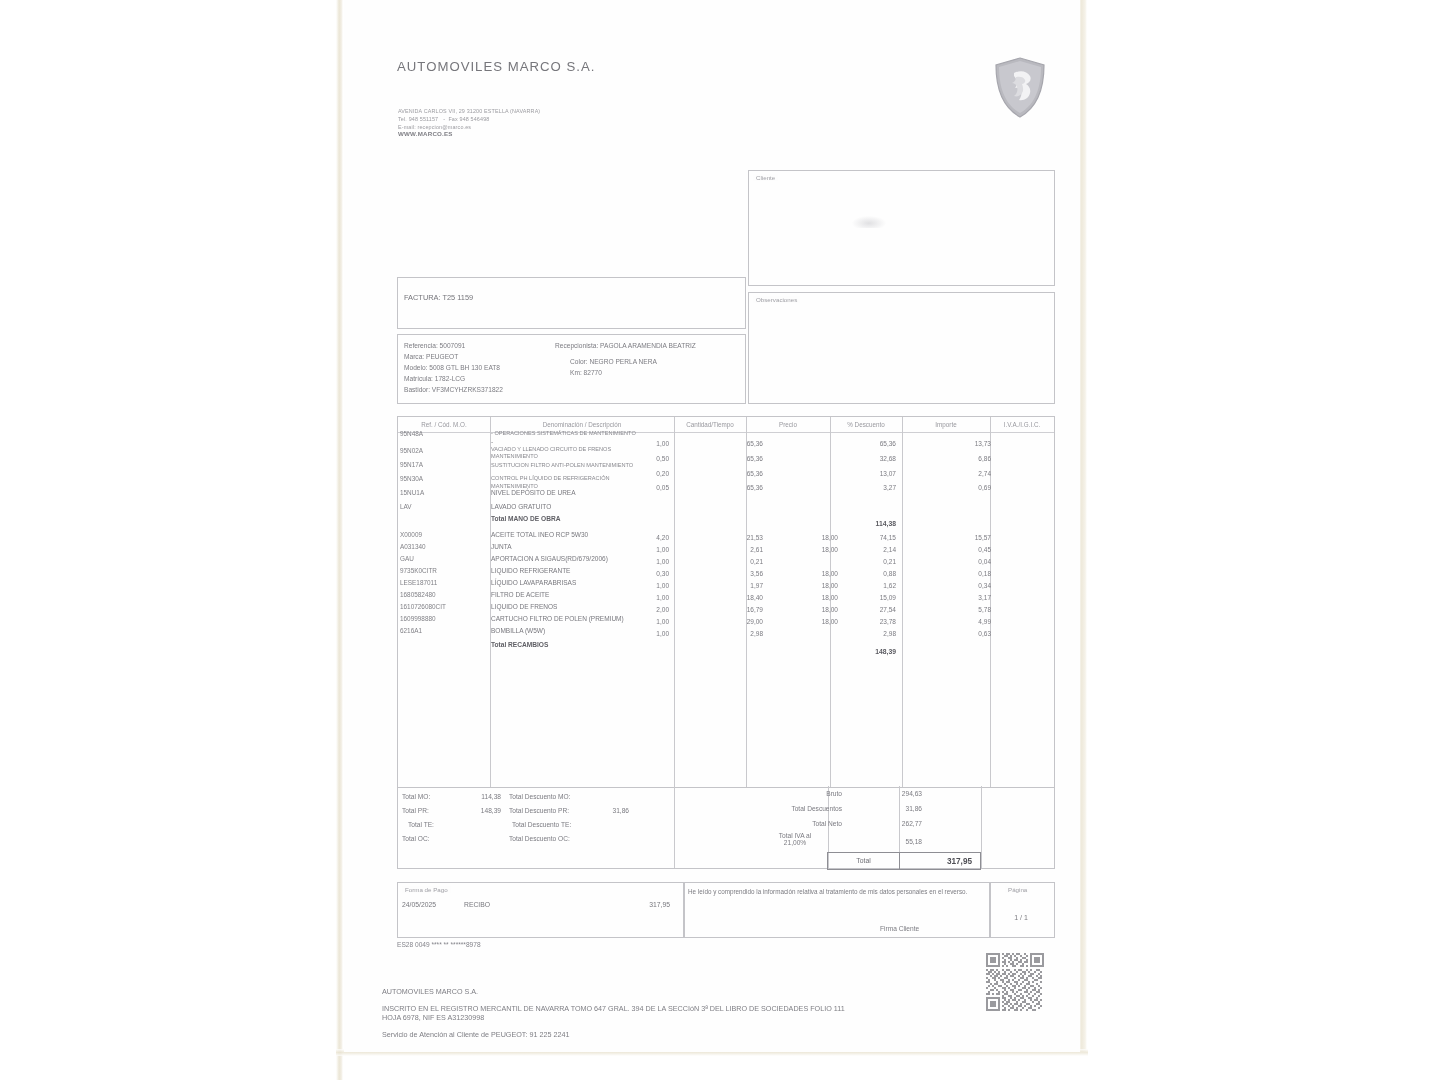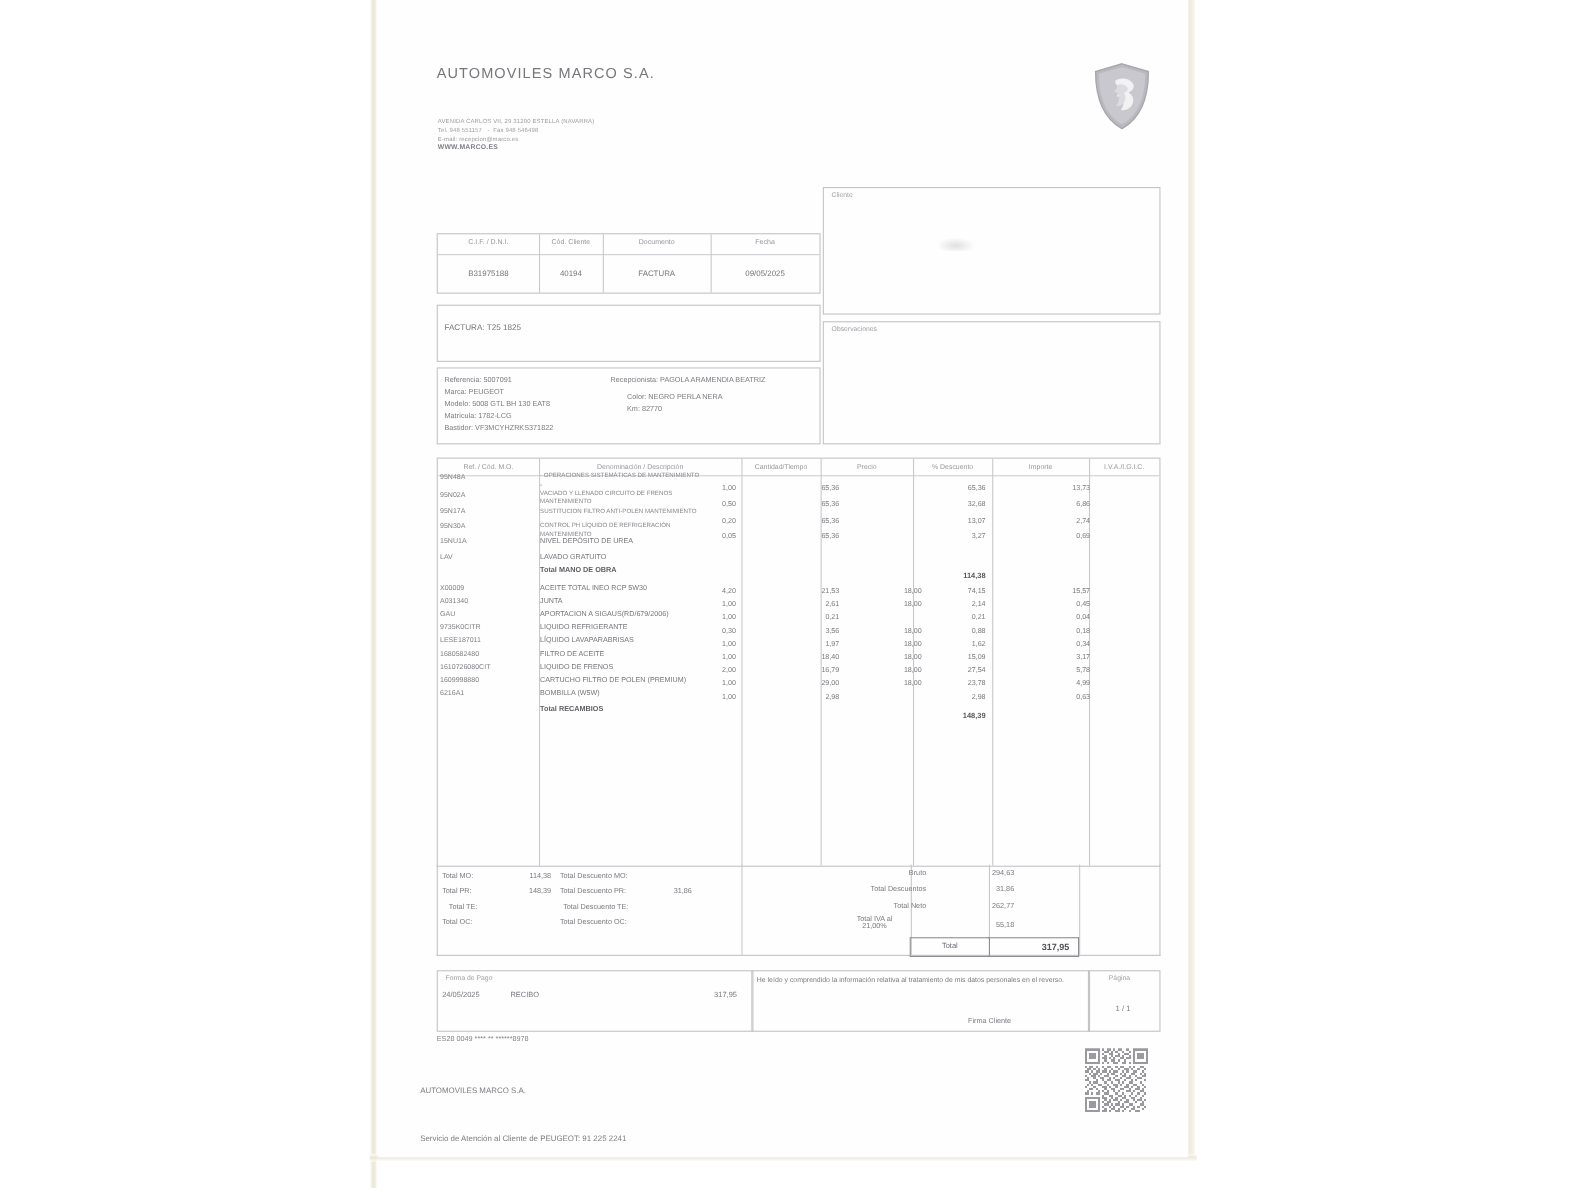--- a/index.html
+++ b/index.html
@@ -212,39 +212,23 @@
                c3 -2 4 -6 3 -9 c-1 -3 -3 -4 -5 -4 c3 -1 4 -4 4 -6 Z" fill="#dcdce0"></path>
     </svg>
 
     <div class="box" id="cliente-box"></div>
     <div class="box-label" id="cliente-label">Cliente</div>
     <div id="cliente-smudge"></div>
 
     <div class="box" id="observaciones-box"></div>
     <div class="box-label" id="observaciones-label">Observaciones</div>
 
-    <div class="box" id="id-table">
-      <div class="hline"></div>
-      <div class="vline" style="left:92px;"></div>
-      <div class="vline" style="left:150px;"></div>
-      <div class="vline" style="left:248px;"></div>
-
-      <div class="id-head" style="left:0;   width:92px;">C.I.F. / D.N.I.</div>
-      <div class="id-head" style="left:92px; width:58px;">Cód. Cliente</div>
-      <div class="id-head" style="left:150px;width:98px;">Documento</div>
-      <div class="id-head" style="left:248px;width:99px;">Fecha</div>
-
-      <div class="id-val" style="left:0;    width:92px;">B31975188</div>
-      <div class="id-val" style="left:92px; width:58px;">40194</div>
-      <div class="id-val" style="left:150px;width:98px;">FACTURA</div>
-      <div class="id-val" style="left:248px;width:99px;">09/05/2025</div>
-    </div>
 
     <div class="box" id="factura-box"></div>
-    <div class="t" id="factura-ref">FACTURA: T25 1825</div>
+    <div class="t" id="factura-ref">FACTURA: T25 1159</div>
 
     <div class="box" id="vehicle-box"></div>
     <div class="t veh-l" style="top:342px;">Referencia: 5007091</div>
     <div class="t veh-l" style="top:353px;">Marca: PEUGEOT</div>
     <div class="t veh-l" style="top:364px;">Modelo: 5008 GTL BH 130 EAT8</div>
     <div class="t veh-l" style="top:375px;">Matrícula: 1782-LCG</div>
     <div class="t veh-l" style="top:386px;">Bastidor: VF3MCYHZRKS371822</div>
     <div class="t veh-r" style="top:342px;">Recepcionista: PAGOLA ARAMENDIA BEATRIZ</div>
     <div class="t veh-r" style="top:358px; left:226px;">Color: NEGRO PERLA NERA</div>
     <div class="t veh-r" style="top:369px; left:226px;">Km: 82770</div>
@@ -428,20 +412,21 @@
 
     <div class="box" id="consent-box"></div>
     <div class="t" id="consent-text">He leído y comprendido la información relativa al tratamiento de mis datos personales en el reverso.</div>
     <div class="t" id="firma-cliente">Firma Cliente</div>
 
     <div class="box" id="page-box"></div>
     <div class="box-label" id="page-label">Página</div>
     <div class="t" id="page-value">1 / 1</div>
 
     <div class="t" id="footer-company">AUTOMOVILES MARCO S.A.</div>
+    <div class="t" id="footer-legal">INSCRITO EN EL REGISTRO MERCANTIL DE NAVARRA TOMO 647 GRAL. 394 DE LA SECCIóN 3ª DEL LIBRO DE SOCIEDADES FOLIO 111 HOJA 6978, NIF ES A31230998</div>
     <div class="t" id="footer-service">Servicio de Atención al Cliente de PEUGEOT: 91 225 2241</div>
 
     <svg id="qr-code" viewBox="0 0 29 29" shape-rendering="crispEdges">
       <rect width="29" height="29" fill="#ffffff"></rect>
       <g fill="#4a4a50">
         <path d="M0 0h7v7H0z M1 1v5h5V1z M2 2h3v3H2z"></path>
         <path d="M22 0h7v7h-7z M23 1v5h5V1z M24 2h3v3h-3z"></path>
         <path d="M0 22h7v7H0z M1 23v5h5v-5z M2 24h3v3H2z"></path>
         <rect x="8" y="0" width="1" height="1"></rect>
           <rect x="10" y="0" width="2" height="1"></rect>

